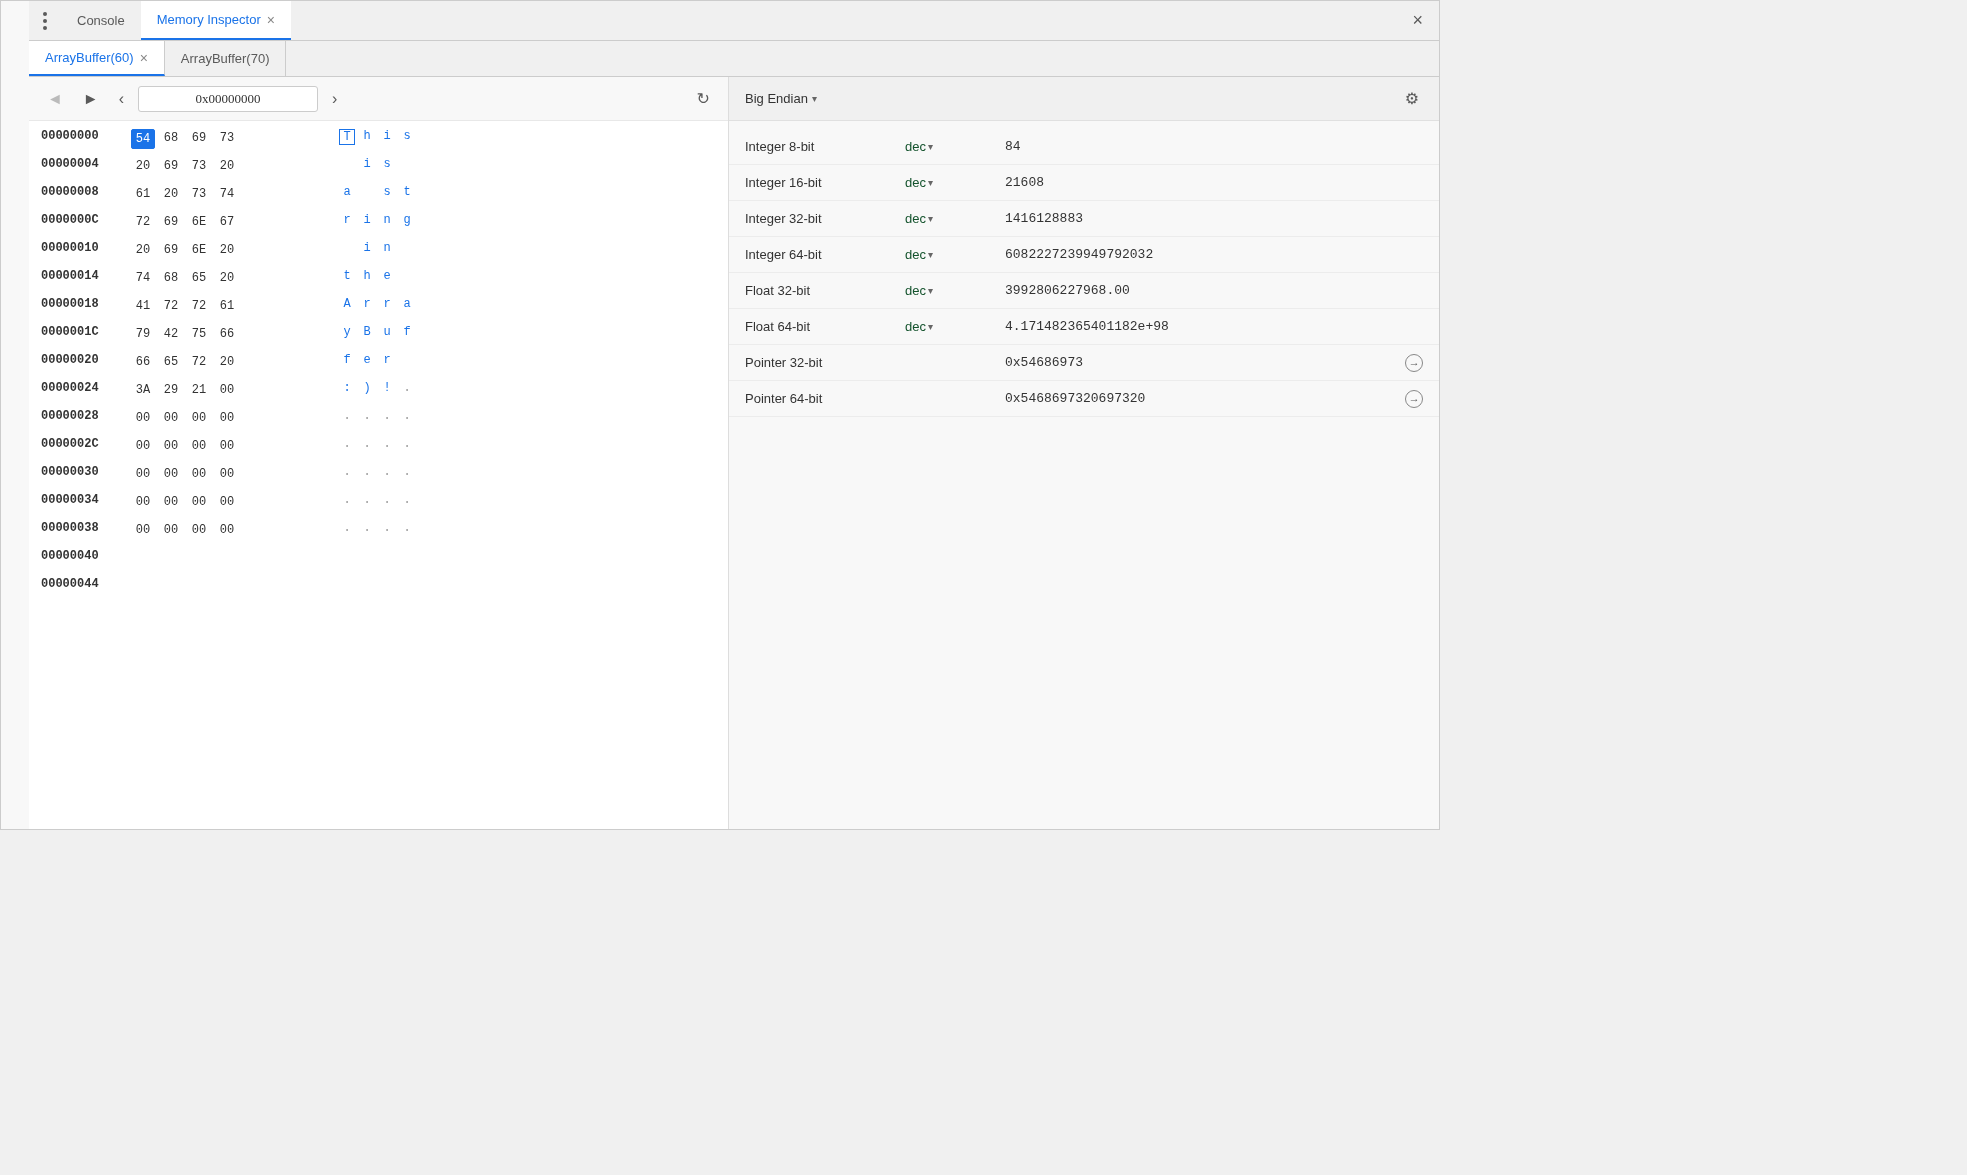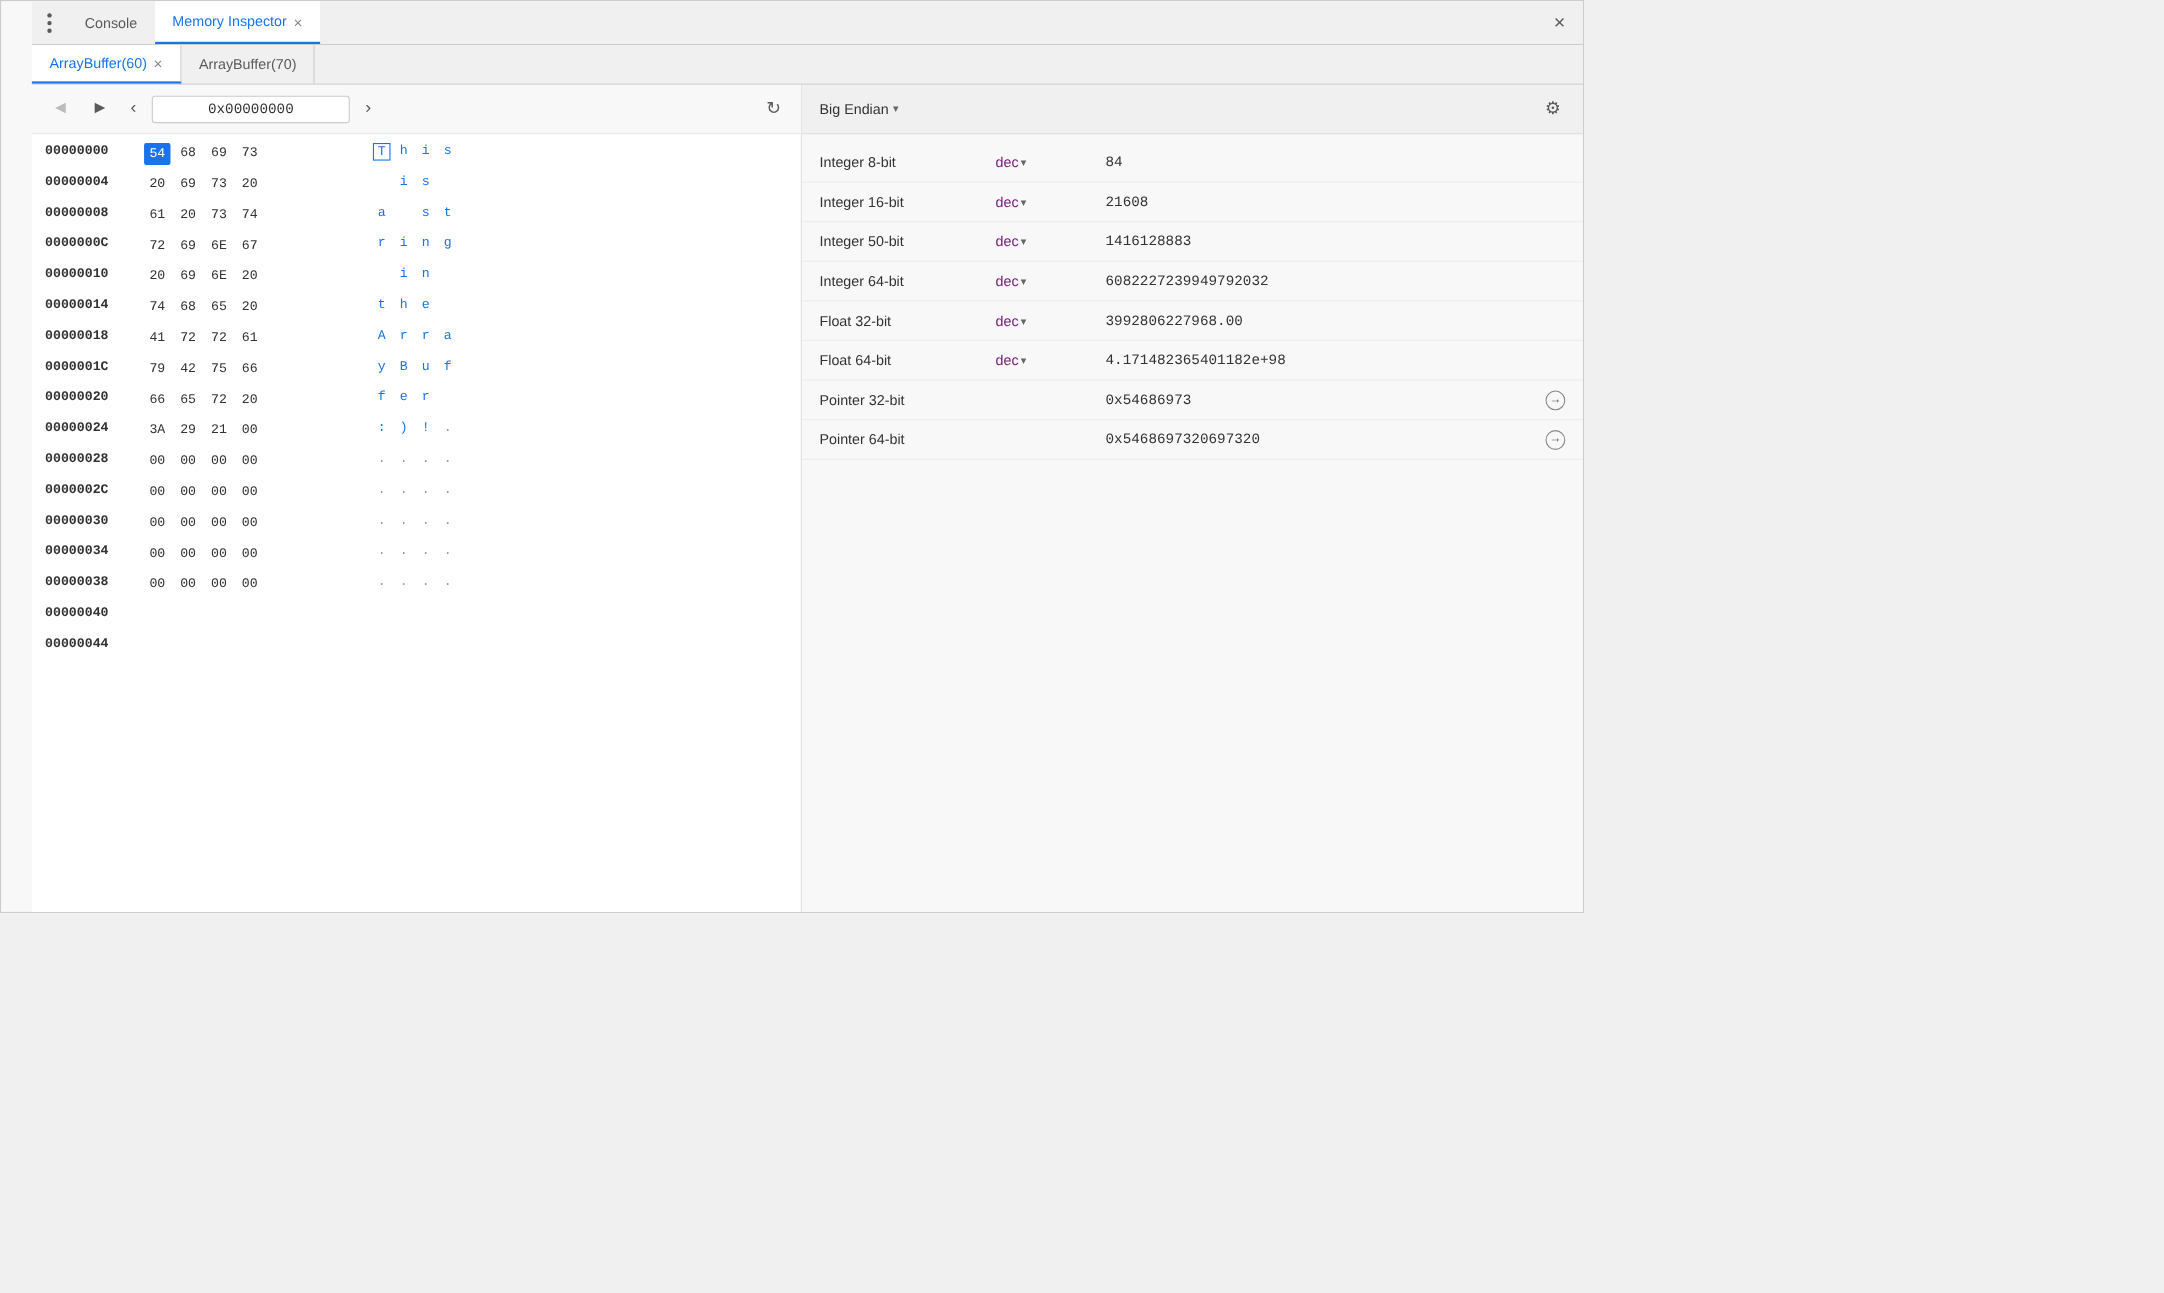--- a/index.html
+++ b/index.html
@@ -154,21 +154,21 @@
       font-size: 16px;
       padding: 4px 6px;
       border-radius: 3px;
     }
     .nav-btn:disabled { color: #bbb; cursor: default; }
 
     .address-input {
       border: 1px solid #ccc;
       border-radius: 3px;
       padding: 4px 10px;
-      font-family: Liberation Mono, monospace;
+      font-family: Liberation Serif, serif;
       font-size: 13px;
       width: 180px;
       text-align: center;
       background: white;
       color: #333;
     }
 
     .refresh-btn {
       margin-left: auto;
       background: none;
@@ -313,21 +313,21 @@
     .format-select-wrapper {
       width: 100px;
       display: flex;
       align-items: center;
       gap: 2px;
       flex-shrink: 0;
     }
 
     .format-text {
       font-size: 13px;
-      color: #701a75;
+      color: #14532d;
     }
 
     .dropdown-arrow {
       font-size: 10px;
       color: #666;
       cursor: pointer;
     }
 
     .value-text {
       font-family: 'Courier New', monospace;
@@ -681,21 +681,21 @@
         <div class="inspector-row">
           <span class="type-label">Integer 16-bit</span>
           <div class="format-select-wrapper">
             <span class="format-text">dec</span>
             <span class="dropdown-arrow">▾</span>
           </div>
           <span class="value-text">21608</span>
         </div>
 
         <div class="inspector-row">
-          <span class="type-label">Integer 50-bit</span>
+          <span class="type-label">Integer 32-bit</span>
           <div class="format-select-wrapper">
             <span class="format-text">dec</span>
             <span class="dropdown-arrow">▾</span>
           </div>
           <span class="value-text">1416128883</span>
         </div>
 
         <div class="inspector-row">
           <span class="type-label">Integer 64-bit</span>
           <div class="format-select-wrapper">

